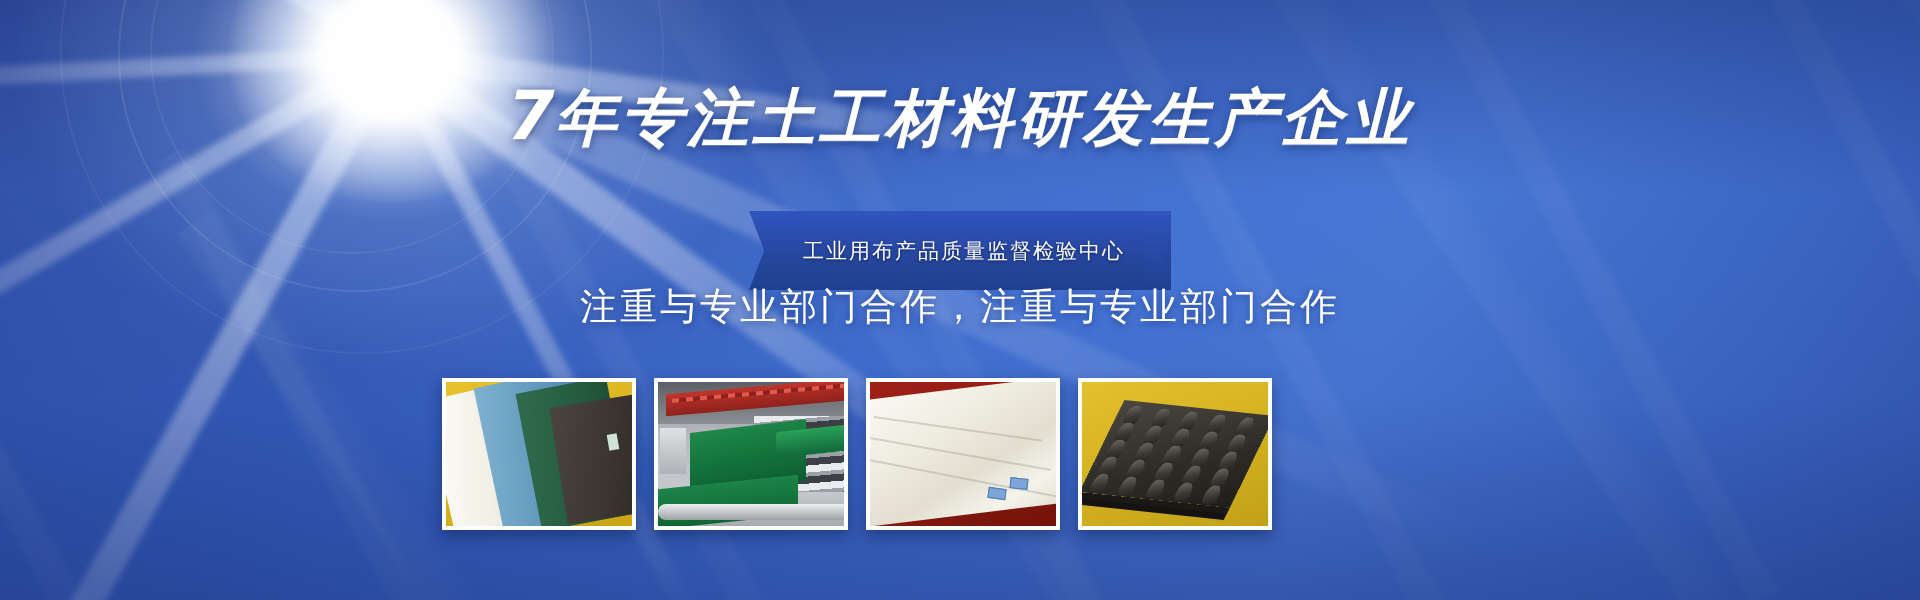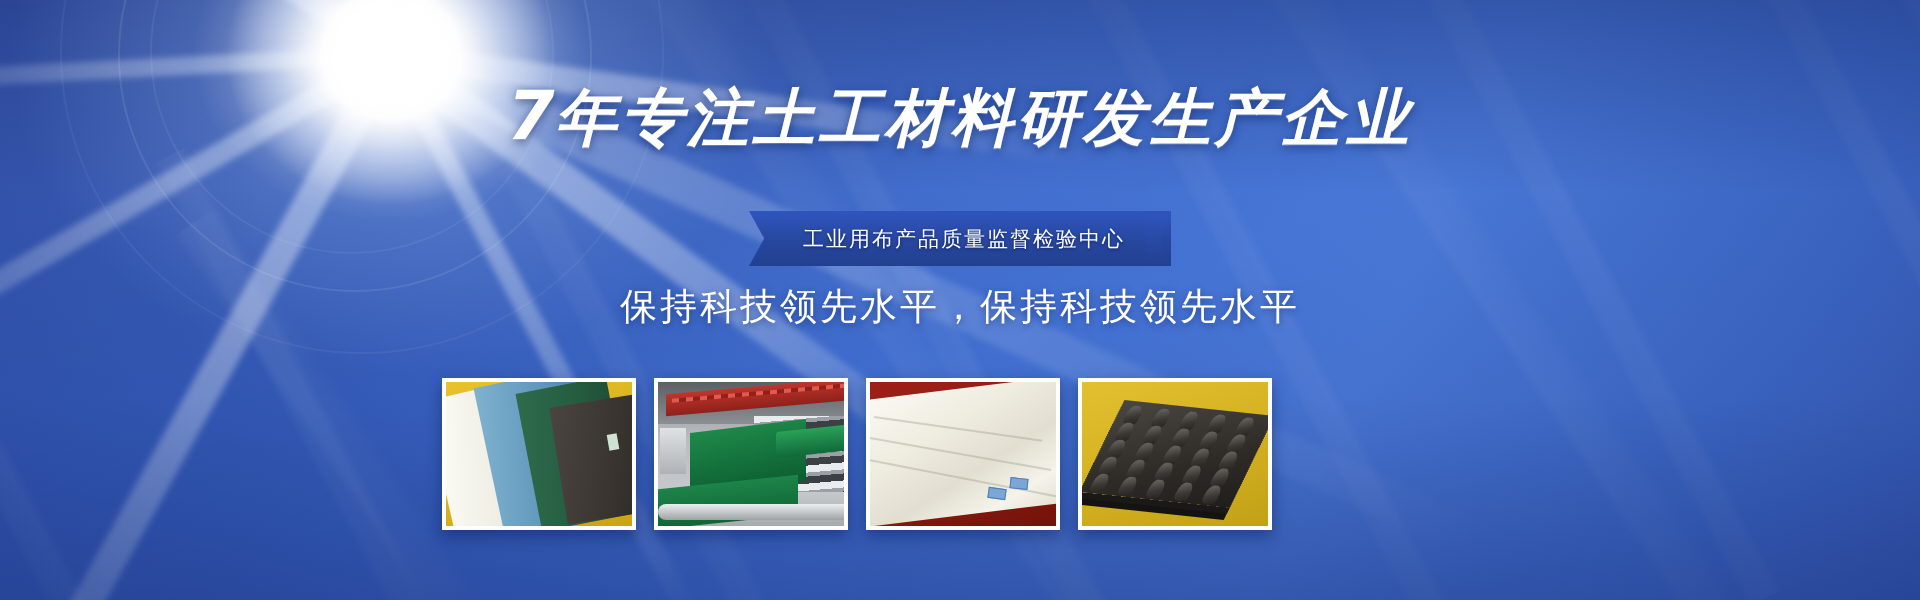--- a/index.html
+++ b/index.html
@@ -107,21 +107,21 @@
   }
 
   
   .ribbon-wrap{
     position:absolute;left:0;right:0;top:211px;
     display:flex;justify-content:center;
   }
   .ribbon{
     position:relative;
     height:47px;
-    padding:4px 46px;
+    padding:16px 46px;
     display:flex;align-items:center;justify-content:center;
     background:linear-gradient(180deg,#2f55be 0%,#27479f 55%,#21408f 100%);
     box-shadow:0 3px 8px rgba(12,30,85,.45);
     color:#ffffff;
     font-size:21px;
     letter-spacing:2px;
     font-family:"DejaVu Sans","Liberation Sans",sans-serif;
     clip-path:polygon(0 0,100% 0,100% 100%,0 100%,3.6% 50%);
   }
   .ribbon-text{
@@ -244,21 +244,21 @@
     <span class="num">7</span><span>年专注土工材料研发生产企业</span>
   </div>
 
   <div class="ribbon-wrap">
     <div class="ribbon">
       <span class="ribbon-text">工业用布产品质量监督检验中心</span>
       <span class="ribbon-notch-r"></span>
     </div>
   </div>
 
-  <div class="tagline">保持科技领先水平，保持科技领先水平</div>
+  <div class="tagline">注重与专业部门合作，注重与专业部门合作</div>
 
   <div class="gallery">
 
     <div class="photo-card">
       <div class="photo p1">
         <span class="sheet s-white"></span>
         <span class="sheet s-blue"></span>
         <span class="sheet s-green"></span>
         <span class="sheet s-black"></span>
         <span class="tag"></span>

